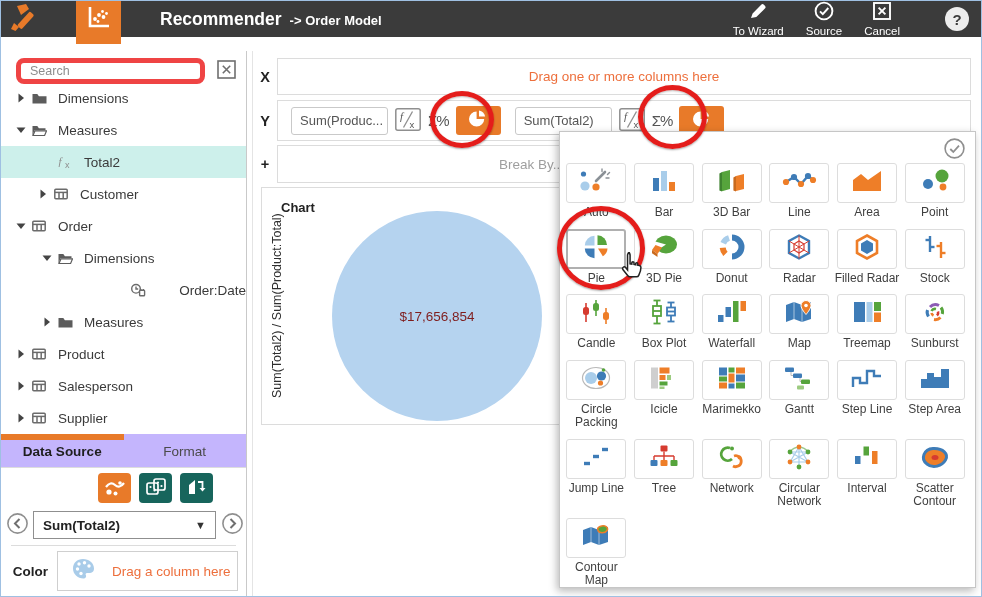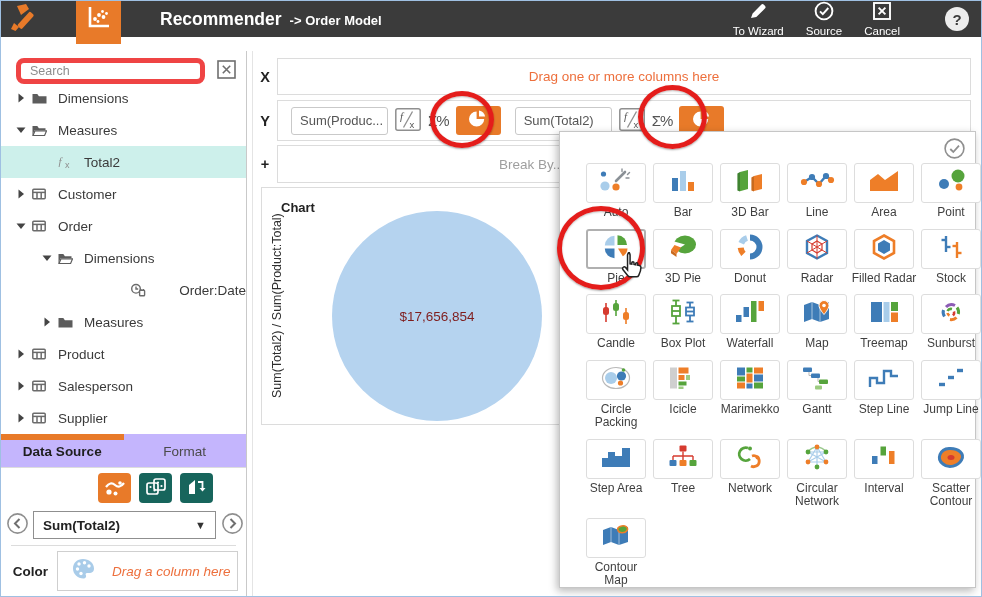--- a/index.html
+++ b/index.html
@@ -41,21 +41,21 @@
   .selector-row{position:absolute;top:459px;left:4px;right:2px;height:30px;display:flex;align-items:center;gap:4px;}
   .chev{width:24px;height:24px;background:none;border:none;padding:1px;cursor:pointer;display:flex;align-items:center;justify-content:center;}
   .measure-select{flex:1;height:28px;border:1px solid #8f8f8f;background:#fff;display:flex;align-items:center;
                   padding:0 9px;font-size:13.5px;font-weight:bold;color:#222;cursor:pointer;}
   .caret{margin-left:auto;font-size:11px;color:#333;}
   .side-hr{position:absolute;top:494px;left:10px;right:10px;border-top:1px solid #dcdcdc;}
   .color-row{position:absolute;top:500px;left:0;right:8px;display:flex;align-items:center;}
   .color-lbl{width:56px;text-align:right;padding-right:9px;font-weight:bold;font-size:13.5px;color:#222;}
   .dropzone{flex:1;height:40px;border:1px solid #cfcfcf;background:#fff;display:flex;align-items:center;
             gap:16px;padding-left:14px;cursor:pointer;}
-  .dz-text{color:#ED6F3C;font-size:13.5px;font-style:italic;}
+  .dz-text{color:#ED6F3C;font-size:13.5px;}
   .next-box{position:absolute;top:545px;left:56px;right:8px;height:8px;border:1px solid #cfcfcf;border-bottom:none;background:#fff;}
   
   .row{position:absolute;left:252px;right:10px;display:flex;align-items:center;}
   .row-label{width:24px;text-align:center;font-weight:bold;font-size:14.5px;color:#222;flex:none;}
   .row-box{flex:1;height:100%;border:1px solid #dcdcdc;background:#fff;display:flex;align-items:center;position:relative;}
   .x-row{top:57px;height:37px;}
   .y-row{top:99px;height:41px;}
   .plus-row{top:144px;height:38px;}
   .x-hint{width:100%;text-align:center;color:#ED6F3C;font-size:13.5px;}
   .break-hint{margin-left:221px;color:#9e9e9e;font-size:13.5px;white-space:nowrap;}
@@ -73,21 +73,21 @@
   .chart-title{position:absolute;left:19px;top:12px;font-size:13px;font-weight:bold;color:#222;}
   .axis-label{position:absolute;left:4px;top:0;bottom:0;width:22px;display:flex;align-items:center;justify-content:center;
               writing-mode:vertical-rl;transform:rotate(180deg);font-size:12.5px;color:#2f2f2f;}
   .pie-shape{position:absolute;left:70px;top:23px;width:210px;height:210px;border-radius:50%;background:#B5D3EF;
              display:flex;align-items:center;justify-content:center;}
   .pie-value{font-size:13.5px;color:#7f1d1d;}
   
   .picker{position:absolute;left:558px;top:130px;width:417px;height:457px;background:#fff;border:1px solid #c6c6c6;
           box-shadow:-2px 3px 8px rgba(0,0,0,.28);z-index:20;}
   .ok-icon{position:absolute;top:5px;right:9px;cursor:pointer;}
-  .grid{position:absolute;top:31px;left:26px;right:10px;display:grid;grid-template-columns:repeat(6,1fr);
+  .grid{position:absolute;top:31px;left:6px;right:10px;display:grid;grid-template-columns:repeat(6,1fr);
         column-gap:7px;row-gap:9px;}
   .pt-cell{display:flex;flex-direction:column;align-items:center;}
   .pt-tile{width:60px;height:40px;border:1px solid #ddd;border-radius:3px;background:#fff;display:flex;
            align-items:center;justify-content:center;cursor:pointer;}
   .pt-tile.selected{border:2px solid #b0b0b0;}
   .pt-label{margin-top:3px;font-size:12px;color:#3f3f3f;text-align:center;line-height:13.5px;width:76px;
             margin-left:-8px;margin-right:-8px;white-space:pre-line;}
   
   .ann{position:absolute;border:5.5px solid #E41D1B;border-radius:50%;z-index:30;
        box-shadow:0 1px 2px rgba(0,0,0,.35), inset 0 1px 2px rgba(0,0,0,.25);}
@@ -211,21 +211,21 @@
           <span class="tw-arrow"></span>
   <span class="tw-icon">
             <svg width="16" height="16" viewBox="0 0 16 16">
               <line x1="11" y1="3" x2="5" y2="14" stroke="#979797" stroke-width="1" opacity="0"></line>
               <text x="1.5" y="11" font-size="11" font-style="italic" font-family="Liberation Serif,serif" fill="#8e8e8e">f</text>
               <text x="8" y="13.5" font-size="9" font-family="Liberation Sans,sans-serif" fill="#8e8e8e">x</text>
             </svg>
           </span>
   <span>Total2</span>
         </div>
-        <div class="tree-item" style="padding-left: 12px;">
+        <div class="tree-item" style="padding-left: 12px; margin-left: 22px;">
           <span class="tw-arrow">
             <svg width="16" height="16" viewBox="0 0 16 16">
               <path d="M5.5 3.5 L11 8 L5.5 12.5 Z" fill="#444"></path>
             </svg>
           </span>
   <span class="tw-icon">
             <svg width="16" height="16" viewBox="0 0 16 16">
               <g stroke="#6b6b6b" stroke-width="1.5" fill="none">
                 <rect x="1.8" y="3.2" width="12.4" height="9.6" rx="1"></rect>
                 <line x1="1.8" y1="6.4" x2="14.2" y2="6.4"></line>
@@ -791,36 +791,36 @@
           <div class="pt-tile">
   <span><svg width="40" height="28" viewBox="0 0 40 28">
                 <path d="M6 23 V14 H13 V19 H20 V7 H27 V12 H34" fill="none" stroke="#3E7CB7" stroke-width="2.4"></path>
               </svg></span>
           </div>
   <div class="pt-label">Step Line</div>
         </div>
         <div class="pt-cell">
           <div class="pt-tile">
   <span><svg width="40" height="28" viewBox="0 0 40 28">
+                <path d="M6 24 V15 H12 V9 H19 V13 H26 V5 H34 V24 Z" fill="#3E7CB7"></path>
+              </svg></span>
+          </div>
+  <div class="pt-label">Step Area</div>
+        </div>
+        <div class="pt-cell">
+          <div class="pt-tile">
+  <span><svg width="40" height="28" viewBox="0 0 40 28">
                 <g stroke="#3E7CB7" stroke-width="3.4">
                   <line x1="8" y1="20.5" x2="14" y2="20.5"></line>
                   <line x1="17" y1="13.5" x2="23" y2="13.5"></line>
                   <line x1="26" y1="6.5" x2="32" y2="6.5"></line>
                 </g>
               </svg></span>
           </div>
   <div class="pt-label">Jump Line</div>
-        </div>
-        <div class="pt-cell">
-          <div class="pt-tile">
-  <span><svg width="40" height="28" viewBox="0 0 40 28">
-                <path d="M6 24 V15 H12 V9 H19 V13 H26 V5 H34 V24 Z" fill="#3E7CB7"></path>
-              </svg></span>
-          </div>
-  <div class="pt-label">Step Area</div>
         </div>
         <div class="pt-cell">
           <div class="pt-tile">
   <span><svg width="40" height="28" viewBox="0 0 40 28">
                 <rect x="16.5" y="2.5" width="7" height="6" rx="1" fill="#D63B2F"></rect>
                 <path d="M20 8.5 V13 M10 13 H30 M10 13 V17 M20 13 V17 M30 13 V17" stroke="#D63B2F" stroke-width="1.4" fill="none"></path>
                 <rect x="6.5" y="17" width="7" height="6" rx="1" fill="#3E7CB7"></rect>
                 <rect x="16.5" y="17" width="7" height="6" rx="1" fill="#EE7E28"></rect>
                 <rect x="26.5" y="17" width="7" height="6" rx="1" fill="#56A43C"></rect>
               </svg></span>

